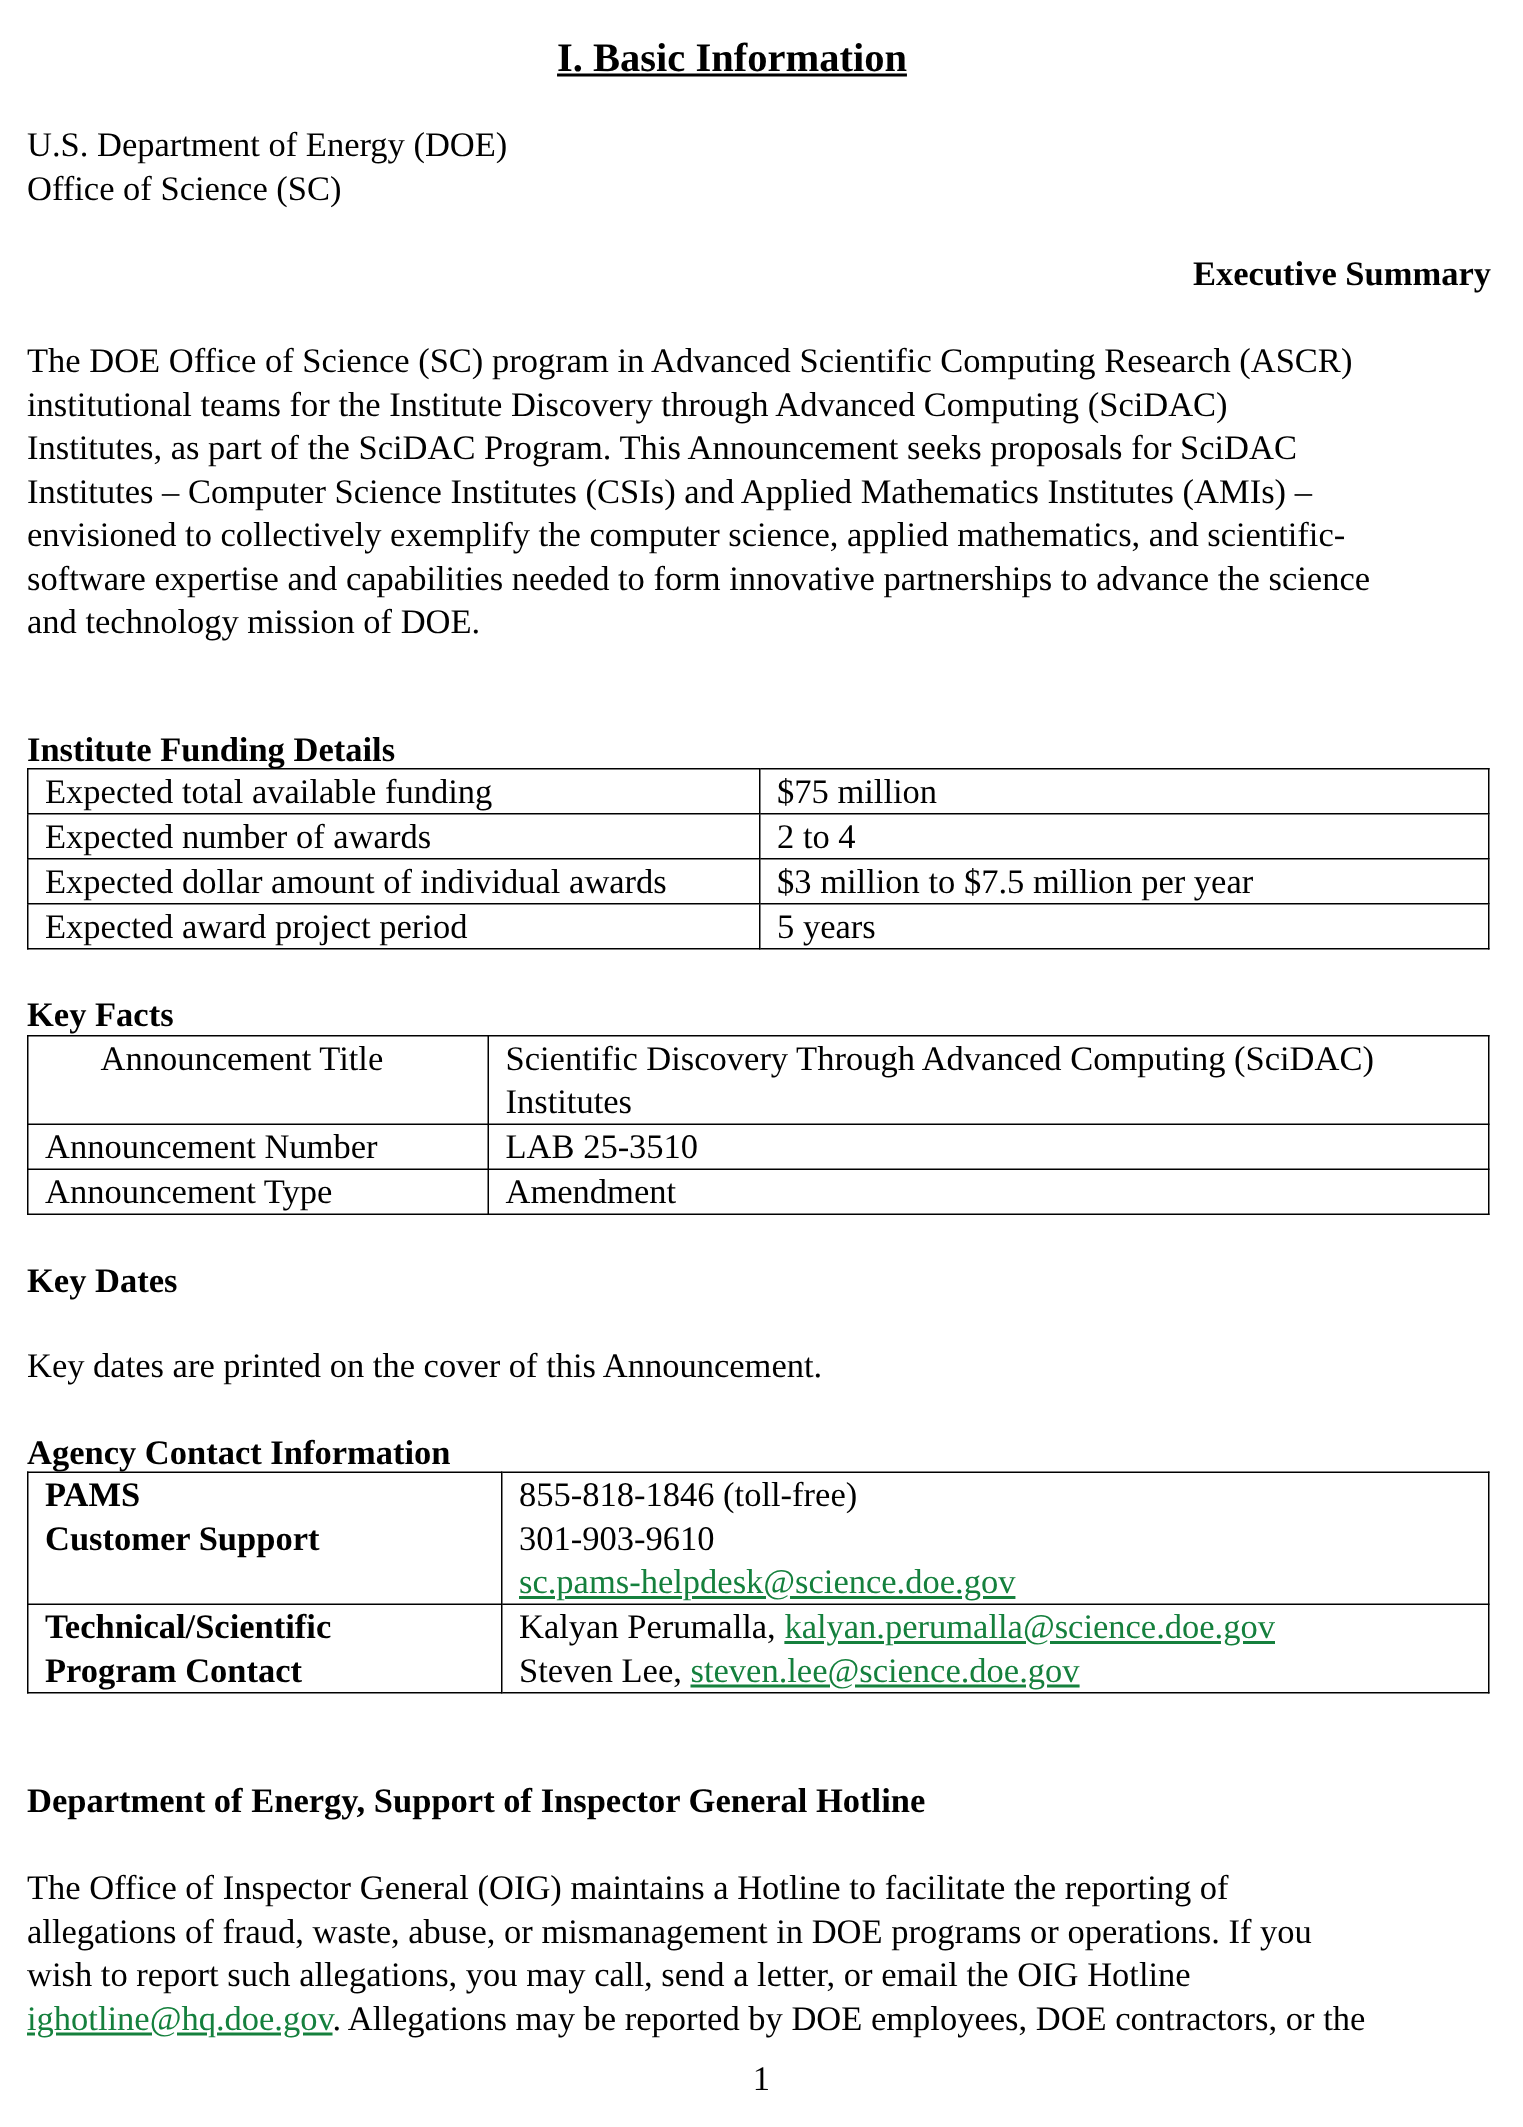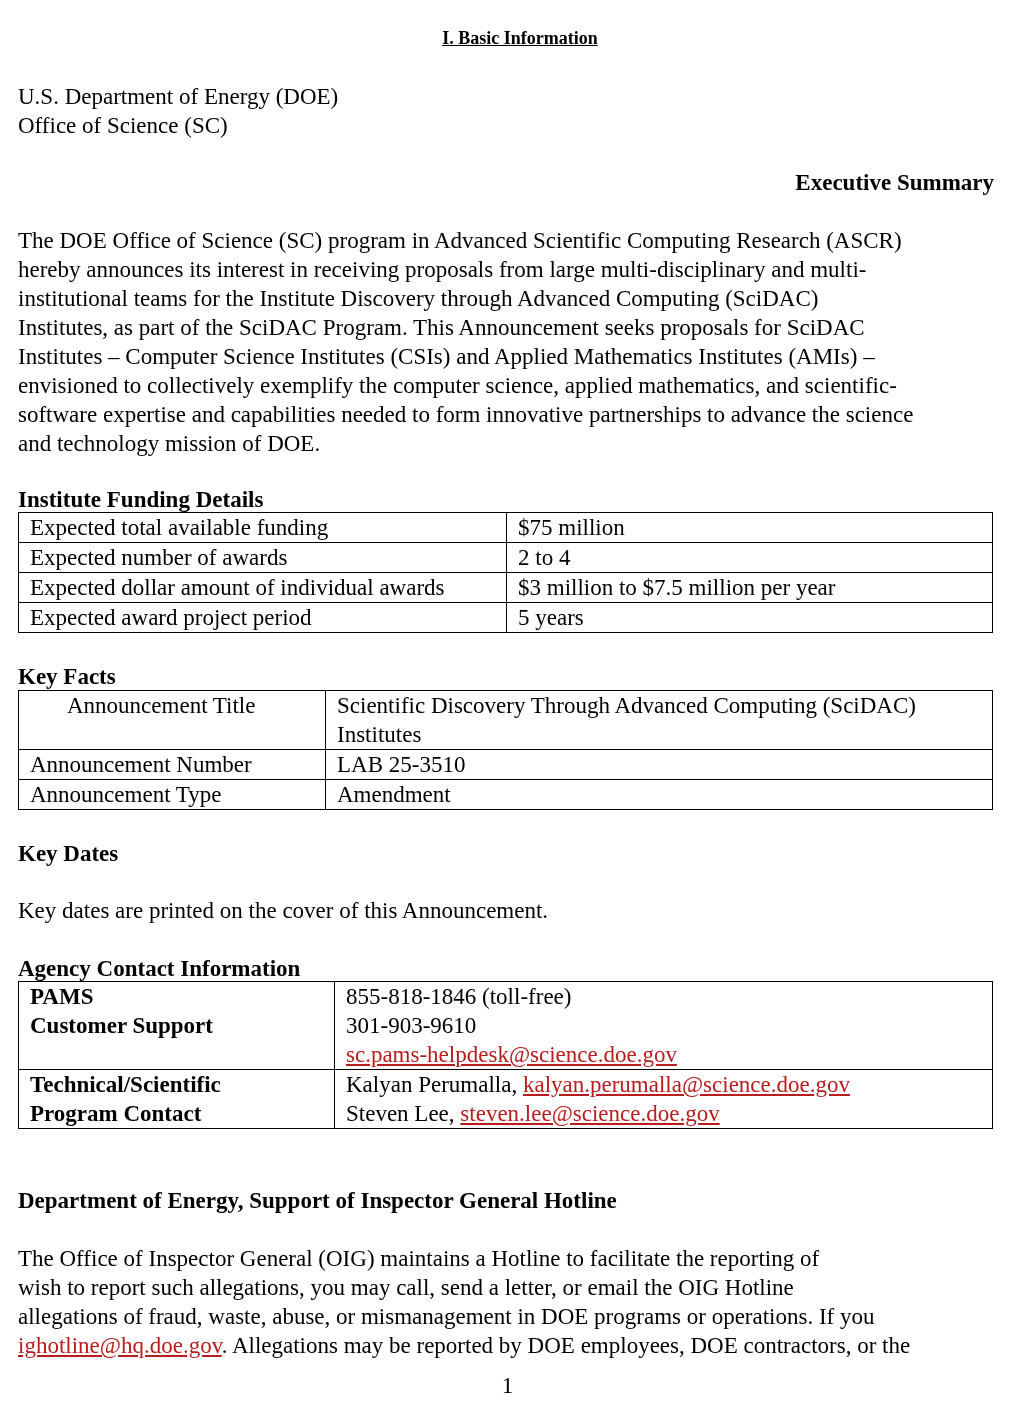--- a/index.html
+++ b/index.html
@@ -4,25 +4,25 @@
   <style>
     html, body { margin:0; padding:0; background:#ffffff; }
     body {
       width:1015px; height:1418px; position:relative; overflow:hidden;
       font-family: "Liberation Serif", "DejaVu Serif", serif;
       color:#000; font-size:23px; line-height:29px;
     }
     .page { position:absolute; left:18px; top:0; width:976px; }
     .title {
       position:absolute; left:0; width:976px; top:24px; text-align:center;
-      font-weight:bold; text-decoration:underline; font-size:18px;padding-left:32px;
+      font-weight:bold; text-decoration:underline; font-size:27px;
     }
     .blk { position:absolute; left:0; width:976px; }
     .bold { font-weight:bold; }
-    a { color:#b91c1c; text-decoration:underline; }
+    a { color:#15803d; text-decoration:underline; }
     table { border-collapse:collapse; width:975px; }
     td { border:1.5px solid #000; padding:0 0 0 11px; vertical-align:top; font-size:23px; line-height:29px; }
     .t1 td { height:29px; }
     .pagenum { position:absolute; left:0; width:1015px; top:1371px; text-align:center; }
   </style>
 </head>
 <body>
 
 <div class="title">I. Basic Information</div>
 
@@ -30,21 +30,20 @@
 
   <div class="blk" style="top:82px;">
     <div>U.S. Department of Energy (DOE)</div>
     <div>Office of Science (SC)</div>
   </div>
 
   <div class="blk bold" style="top:168px;text-align:right;">Executive Summary</div>
 
   <div class="blk" style="top:226px;">
     <div>The DOE Office of Science (SC) program in Advanced Scientific Computing Research (ASCR)</div>
-    <div>hereby announces its interest in receiving proposals from large multi-disciplinary and multi-</div>
     <div>institutional teams for the Institute Discovery through Advanced Computing (SciDAC)</div>
     <div>Institutes, as part of the SciDAC Program. This Announcement seeks proposals for SciDAC</div>
     <div>Institutes – Computer Science Institutes (CSIs) and Applied Mathematics Institutes (AMIs) –</div>
     <div>envisioned to collectively exemplify the computer science, applied mathematics, and scientific-</div>
     <div>software expertise and capabilities needed to form innovative partnerships to advance the science</div>
     <div>and technology mission of DOE.</div>
   </div>
 
   <div class="blk bold" style="top:485px;">Institute Funding Details</div>
   <div class="blk" style="top:512px;">
@@ -121,19 +120,19 @@
           <div><span>Steven Lee, </span><a>steven.lee@science.doe.gov</a></div>
         </td>
       </tr>
     </tbody>
       </table>
   </div>
 
   <div class="blk bold" style="top:1186px;">Department of Energy, Support of Inspector General Hotline</div>
   <div class="blk" style="top:1244px;">
     <div>The Office of Inspector General (OIG) maintains a Hotline to facilitate the reporting of</div>
+    <div>allegations of fraud, waste, abuse, or mismanagement in DOE programs or operations. If you</div>
     <div>wish to report such allegations, you may call, send a letter, or email the OIG Hotline</div>
-    <div>allegations of fraud, waste, abuse, or mismanagement in DOE programs or operations. If you</div>
     <div><a>ighotline@hq.doe.gov</a><span>. Allegations may be reported by DOE employees, DOE contractors, or the</span></div>
   </div>
 </div>
 
 <div class="pagenum">1</div>
 
 </body></html>

